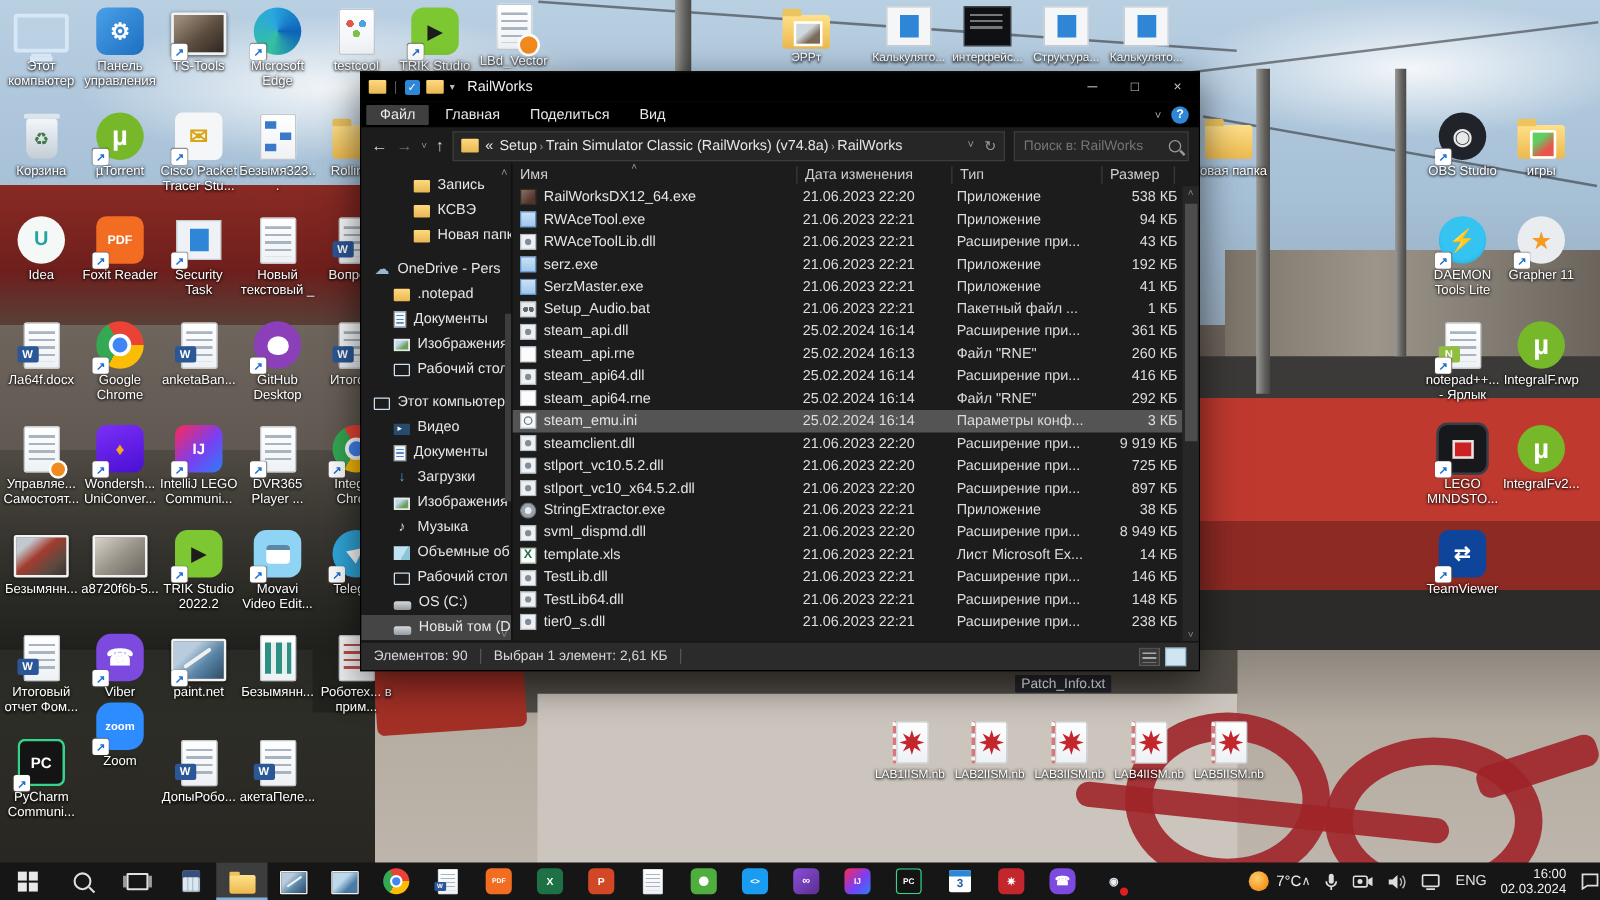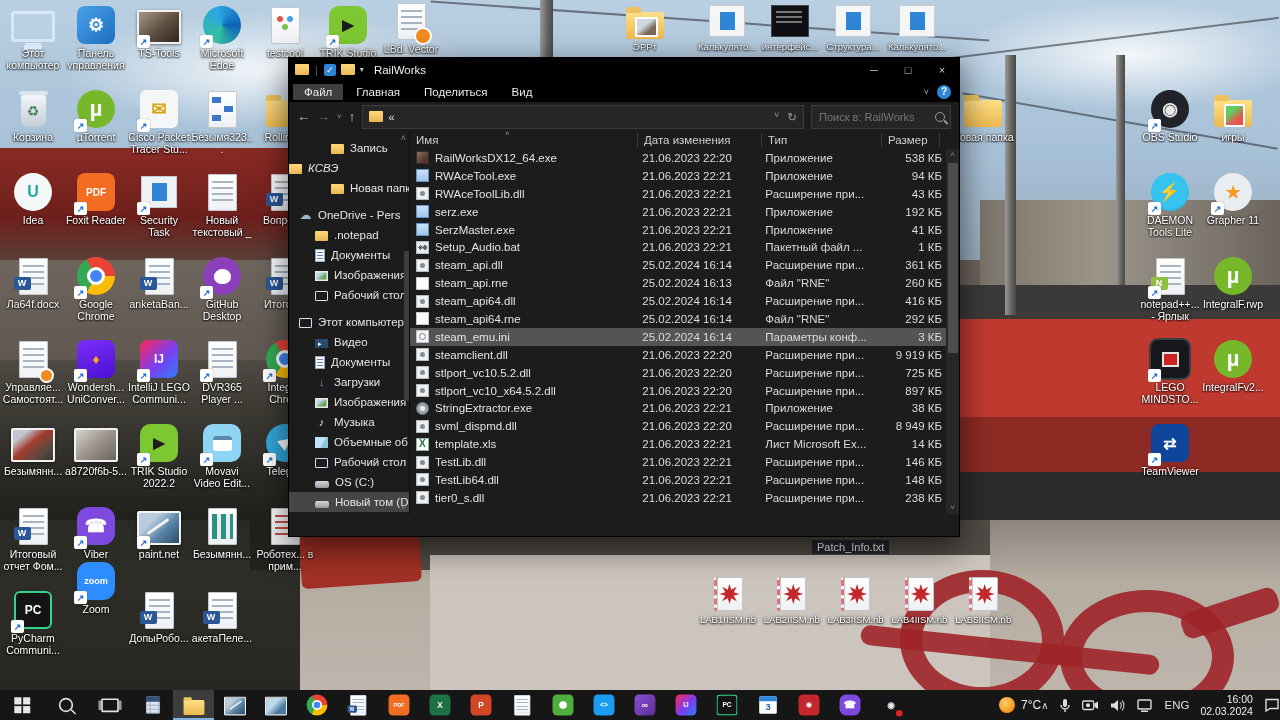--- a/index.html
+++ b/index.html
@@ -703,39 +703,40 @@
     </div>
   </div>
   <div id="addrrow">
     <span class="navbtn">←</span>
     <span class="navbtn dim">→</span>
     <span class="navbtn tiny">˅</span>
     <span class="navbtn">↑</span>
     <div id="addrbox">
       <span class="mfold-t"></span>
       <span class="crumb">«</span>
+      <span id="crumbs"><span class="crumb">Setup</span><span class="crumbsep">›</span><span class="crumb">Train Simulator Classic (RailWorks) (v74.8a)</span><span class="crumbsep">›</span><span class="crumb">RailWorks</span></span>
       <span class="aright">
         <span style="font-size:9px;">˅</span>
         <span>↻</span>
       </span>
     </div>
     <div id="searchbox">
       <input readonly="" placeholder="Поиск в: RailWorks" style="">
       <span class="mag"></span>
     </div>
   </div>
   <div id="body">
     <div id="nav">
       <span class="nav-chev" style="top:2px;">˄</span>
       <div id="navlist">
           <div class="nav-item" style="padding-left: 42px;">
             <span class="m mfold"></span>
             <span>Запись</span>
           </div>
-          <div class="nav-item" style=" font-style: italic;">
+          <div class="nav-item" style="padding-left: 42px;">
             <span class="m mfold"></span>
             <span>КСВЭ</span>
           </div>
           <div class="nav-item" style="padding-left: 42px;">
             <span class="m mfold"></span>
             <span>Новая папка</span>
           </div>
           <div class="nav-item gap" style="padding-left: 10px;">
             <span class="m mcloud">☁</span>
             <span>OneDrive - Pers</span>
@@ -988,20 +989,30 @@
             <span class="fc fc-date">21.06.2023 22:21</span>
             <span class="fc fc-type">Расширение при...</span>
             <span class="fc fc-size">238 КБ</span>
           </div>
         </div>
       <div id="listsb">
         <span class="sarr">˄</span>
         <div id="sbthumb"></div>
         <span class="sarr down">˅</span>
       </div>
+    </div>
+  </div>
+  <div id="statusbar">
+    <span>Элементов: 90</span>
+    <span class="st-sep"></span>
+    <span>Выбран 1 элемент: 2,61 КБ</span>
+    <span class="st-sep"></span>
+    <div class="sright">
+      <span class="sv1"></span>
+      <span class="sv2"></span>
     </div>
   </div>
 </div>
 
 <div id="taskbar">
   <div id="tb-icons" style="display:flex;">
       <div class="tbslot sys">
         <div class="tbg">
           <div class="gwin4">
             <i></i>

